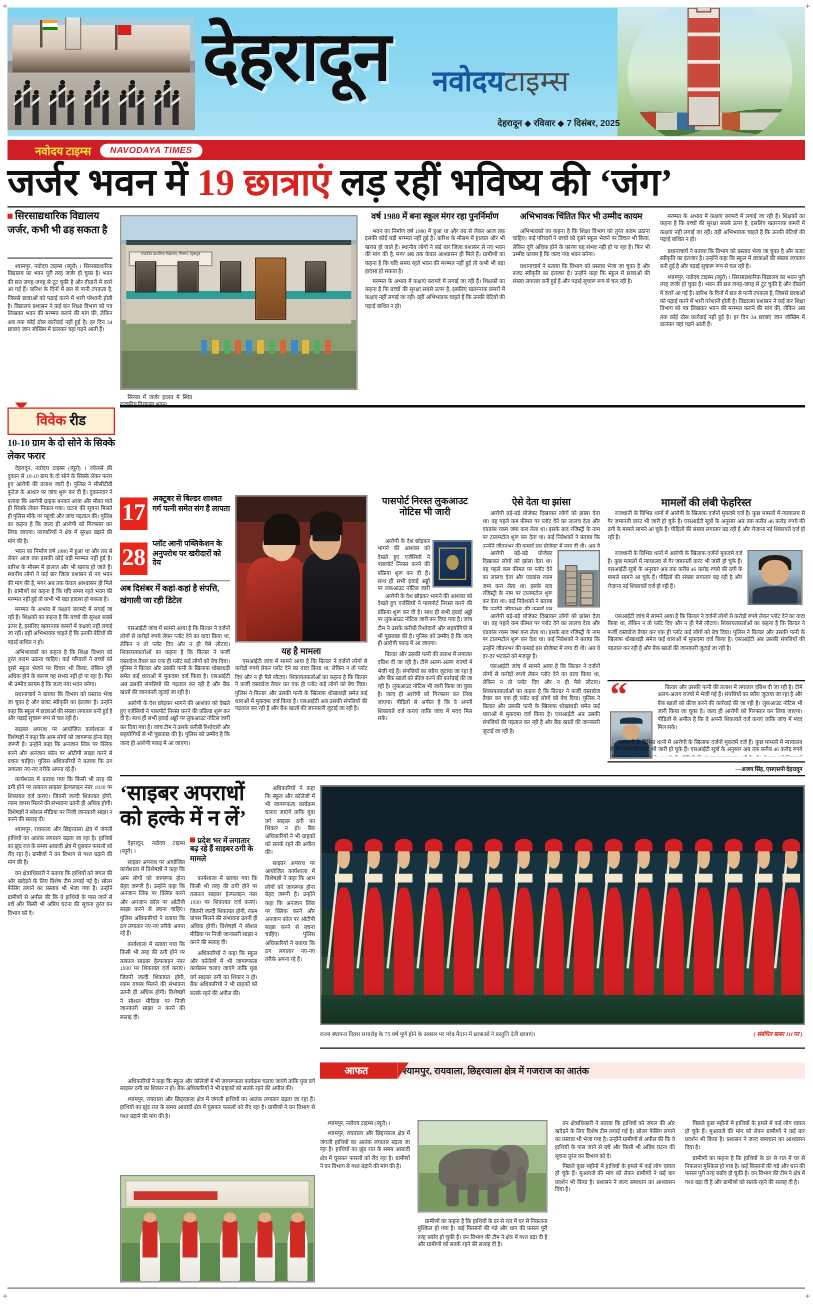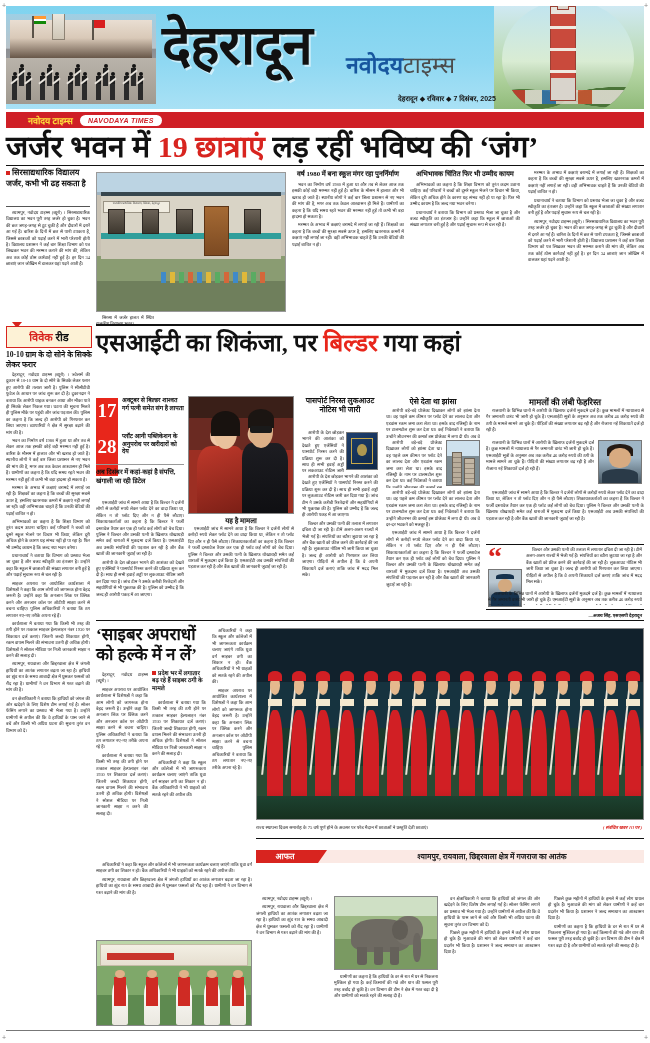--- a/index.html
+++ b/index.html
@@ -305,42 +305,42 @@
     font-size:24px; font-weight:700; color:#111; line-height:27px; white-space:nowrap;
   }
   .sit-head .red { color:#e8261b; }
   .sit-sub {
     position:absolute; left:96px; top:360px; width:548px;
     font-family:"Liberation Serif","DejaVu Serif",serif;
     font-size:12.6px; font-weight:400; color:#111; line-height:15px; white-space:nowrap;
   }
 
   .numbox {
-    position:absolute; width:22px; height:42px; background:#e8261b; color:#fff;
+    position:absolute; width:22px; height:26px; background:#e8261b; color:#fff;
     font-family:"Liberation Serif",serif; font-weight:700; font-size:19px;
     text-align:center; line-height:26px;
   }
   .numtext {
     position:absolute; font-family:"Liberation Serif",serif; font-weight:700;
     font-size:6.2px; line-height:7.6px; color:#111;
   }
 
   .kicker-red {
     position:absolute; height:13px; background:#d8241f; color:#fff;
     font-family:"Liberation Serif",serif; font-weight:700; font-size:8px;
     line-height:13px; padding:0 10px 0 6px; text-align:center;
   }
   .kicker-tail {
     position:absolute; width:0; height:0; border-top:13px solid #d8241f;
     border-right:9px solid transparent;
   }
   .kicker-strap {
     position:absolute; height:13px; background:#fbe9e4;
     font-family:"Liberation Serif",serif; font-weight:700; font-size:7.6px;
-    line-height:13px; color:#1b1b1b; padding-left:22px;text-align:center;
+    line-height:13px; color:#1b1b1b; padding-left:4px;
   }
 
   .quote-box {
     position:absolute; border-top:1px solid #111; border-bottom:1px solid #111;
   }
   .qmark {
     position:absolute; font-family:"Liberation Serif",serif; font-size:28px;
     font-weight:700; color:#d8241f; line-height:20px;
   }
   .q-attrib {
@@ -486,23 +486,20 @@
     <p>प्रधानाचार्य ने बताया कि विभाग को प्रस्ताव भेजा जा चुका है और बजट स्वीकृति का इंतजार है। उन्होंने कहा कि स्कूल में छात्राओं की संख्या लगातार बनी हुई है और पढ़ाई सुचारू रूप से चल रही है।</p>
   </div>
   <div class="col-text" style="position:absolute;left:528px;top:170px;width:116px;height:152px;">
     <p>मरम्मत के अभाव में कक्षाएं बरामदे में लगाई जा रही हैं। शिक्षकों का कहना है कि बच्चों की सुरक्षा सबसे ऊपर है, इसलिए खतरनाक कमरों में कक्षाएं नहीं लगाई जा रहीं। वहीं अभिभावक चाहते हैं कि उनकी बेटियों की पढ़ाई बाधित न हो।</p>
     <p>प्रधानाचार्य ने बताया कि विभाग को प्रस्ताव भेजा जा चुका है और बजट स्वीकृति का इंतजार है। उन्होंने कहा कि स्कूल में छात्राओं की संख्या लगातार बनी हुई है और पढ़ाई सुचारू रूप से चल रही है।</p>
     <p>श्यामपुर, नवोदय टाइम्स (ब्यूरो) । सिरसाद्यधारिक विद्यालय का भवन पूरी तरह जर्जर हो चुका है। भवन की छत जगह-जगह से टूट चुकी है और दीवारों में दरारें आ गई हैं। बारिश के दिनों में छत से पानी टपकता है, जिससे छात्राओं को पढ़ाई करने में भारी परेशानी होती है। विद्यालय प्रशासन ने कई बार शिक्षा विभाग को पत्र लिखकर भवन की मरम्मत कराने की मांग की, लेकिन अब तक कोई ठोस कार्रवाई नहीं हुई है। हर दिन 34 छात्राएं जान जोखिम में डालकर यहां पढ़ने आती हैं।</p>
   </div>
 
   <div class="rule" style="left:96px;top:324px;width:548px;height:2px;"></div>
 
-  <div class="sit-head">
-    <span>एसआईटी का शिकंजा, पर </span><span class="red">बिल्डर</span><span> गया कहां</span>
-  </div>
 
   <div class="numbox" style="left:96px;top:398px;">17</div>
   <div class="numtext" style="left:122px;top:396px;width:62px;">अक्टूबर से बिल्डर शाश्वत गर्ग पत्नी समेत संग है लापता</div>
 
   <div class="numbox" style="left:96px;top:434px;">28</div>
   <div class="numtext" style="left:122px;top:432px;width:62px;">प्लॉट आनी पब्लिकेशन के अनुपरोध पर खरीदारों को देय</div>
 
   <div class="rule" style="left:96px;top:464px;width:88px;height:1px;background:#999;"></div>
   <div class="numtext" style="left:96px;top:468px;width:88px;line-height:8.6px;font-size:6.6px;">अब दिसंबर में कहां-कहां है संपत्ति, खंगाली जा रही डिटेल</div>
 

